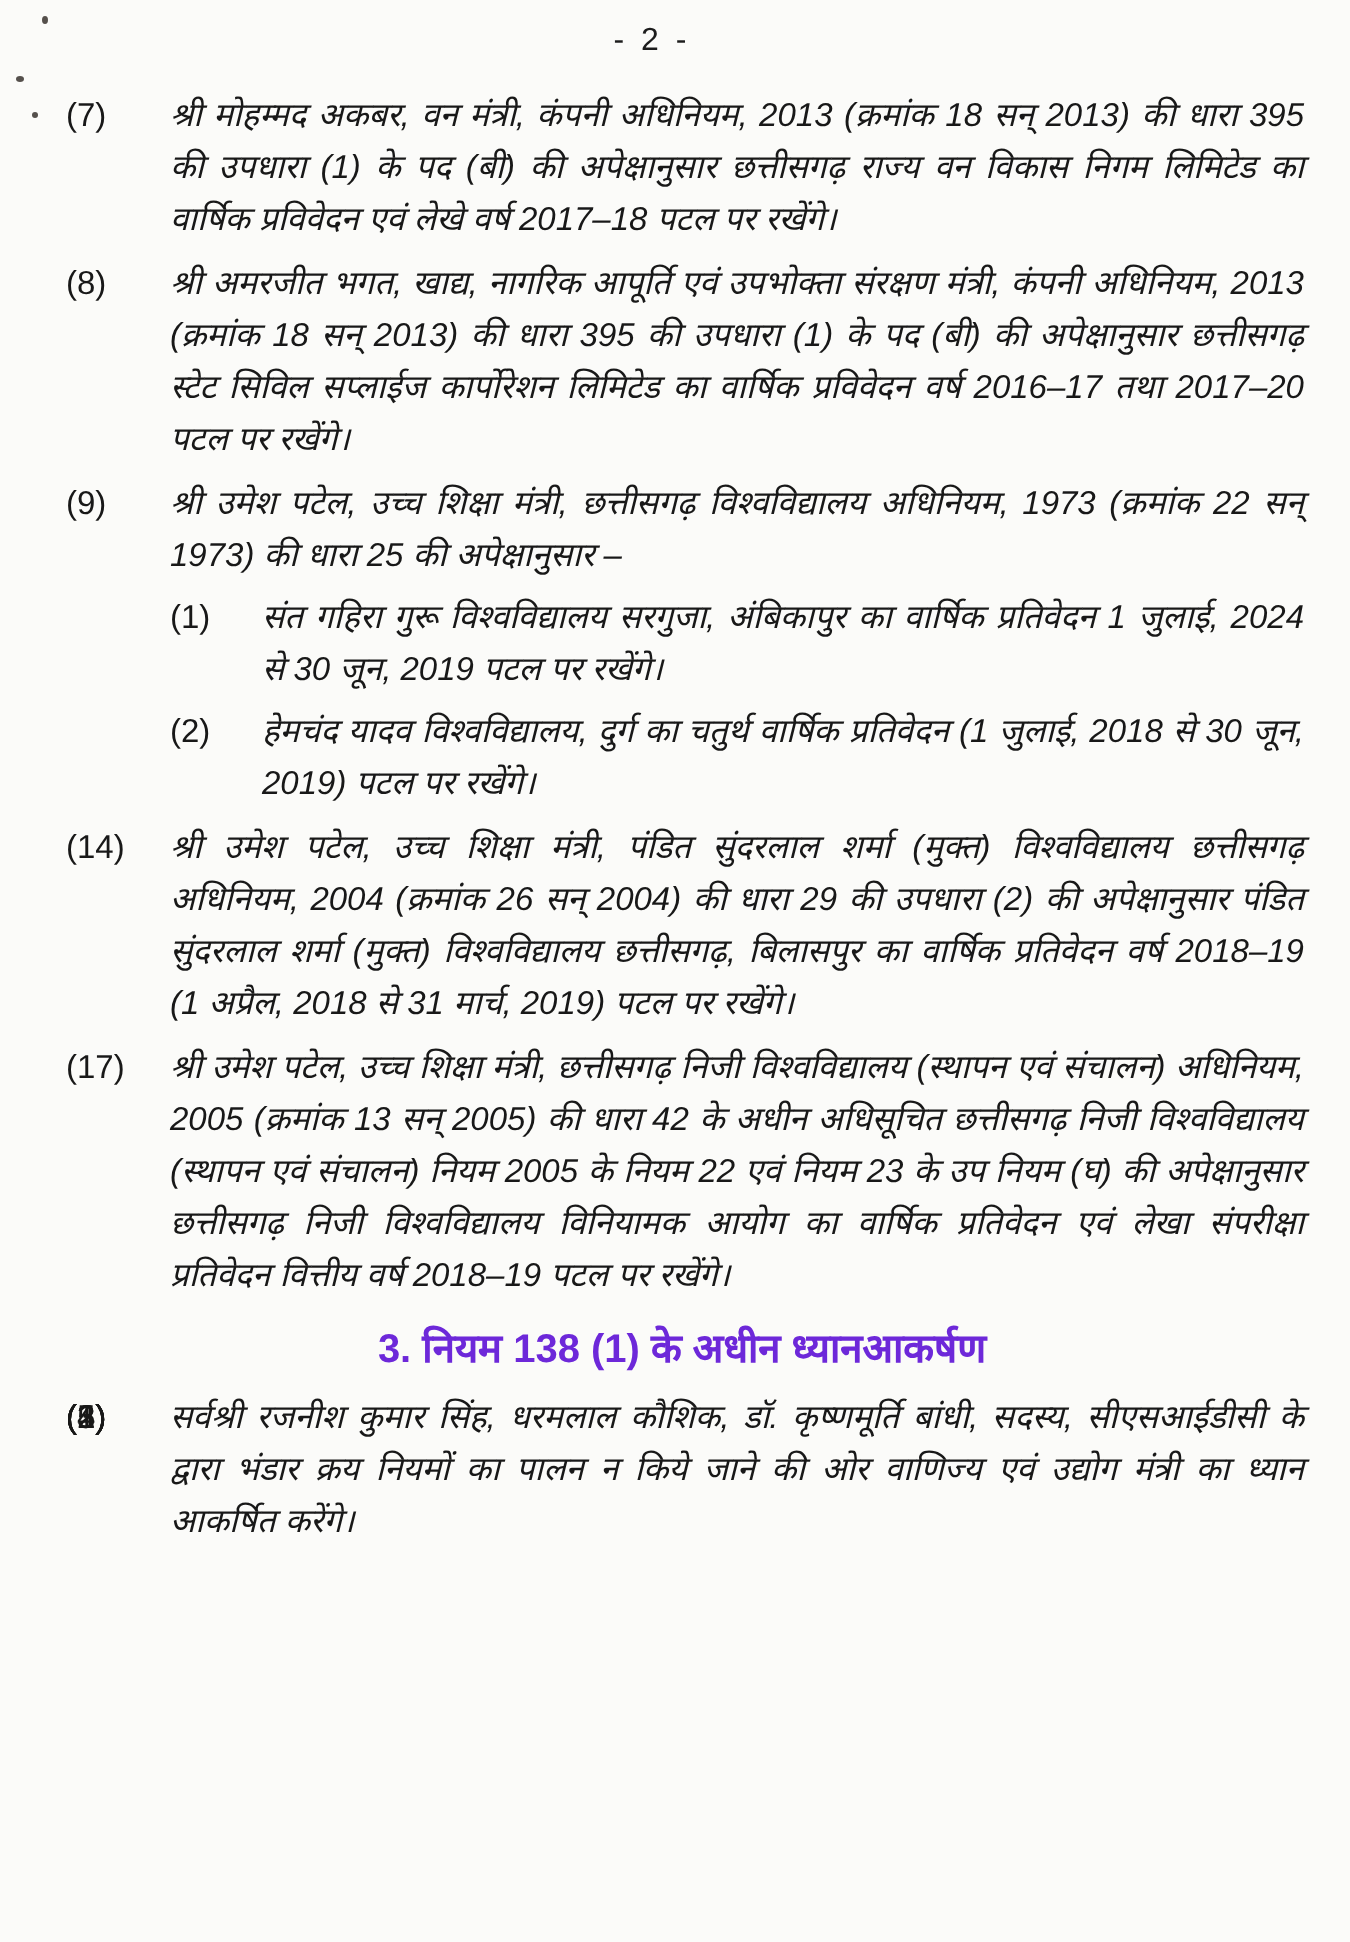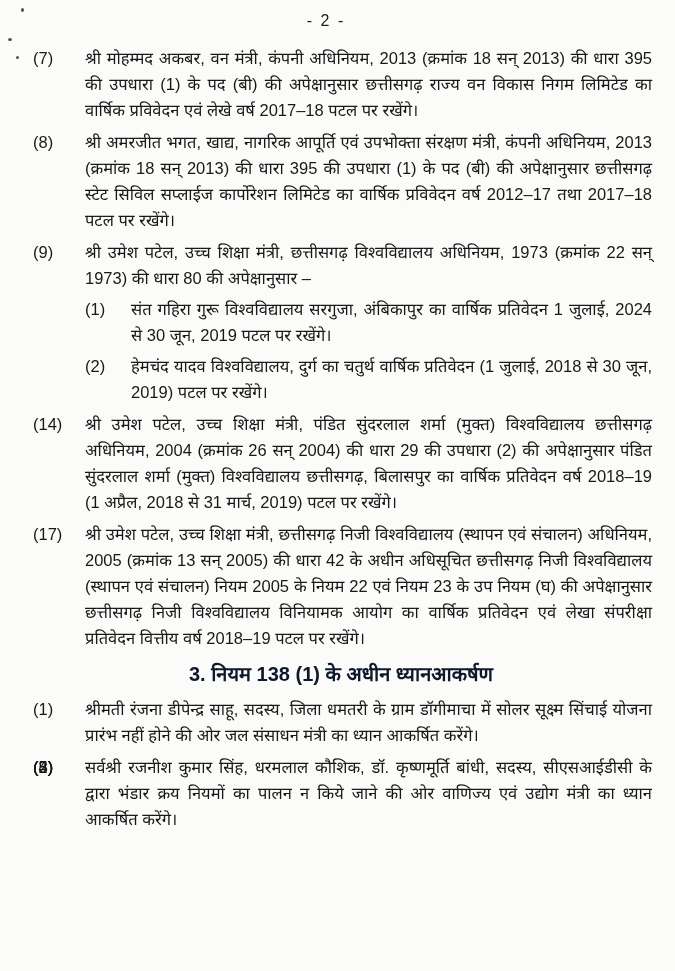--- a/index.html
+++ b/index.html
@@ -21,34 +21,34 @@
     color:#1c1c1c;
   }
   .item {
     position:relative;
     padding-left:85px;
     margin-bottom:6px;
     font-size:16.5px;
     line-height:26px;
   }
   .item > .num { position:absolute; left:33px; top:0; }
-  .txt { text-align:justify; }
+  .txt { text-align:justify;font-style:italic; }
   .txt:last-child { }
   .subitem {
     position:relative;
     padding-left:46px;
     margin-top:5px;
   }
   .subitem > .num { position:absolute; left:0; top:0; }
   .heading {
     font-weight:bold;
     font-size:20px;
     text-align:center;
     margin:9px 0 9px 30px;
-    color:#0f172a;
+    color:#6d28d9;
   }
   .speck { position:absolute; background:#55504c; border-radius:50%; }
   #speck1 { left:8px;  top:38px; width:4px; height:3px; }
   #speck2 { left:21px; top:8px;  width:3px; height:4px; }
   #speck3 { left:16px; top:56px; width:3px; height:3px; }
 </style>
 </head>
 <body>
 
 <div class="speck" id="speck1"></div>
@@ -59,27 +59,27 @@
 
   <div class="page-num">- 2 -</div>
 
   <div class="item">
     <span class="num">(7)</span>
     <p class="txt">श्री मोहम्मद अकबर, वन मंत्री, कंपनी अधिनियम, 2013 (क्रमांक 18 सन् 2013) की धारा 395 की उपधारा (1) के पद (बी) की अपेक्षानुसार छत्तीसगढ़ राज्य वन विकास निगम लिमिटेड का वार्षिक प्रविवेदन एवं लेखे वर्ष 2017–18 पटल पर रखेंगे।</p>
   </div>
 
   <div class="item">
     <span class="num">(8)</span>
-    <p class="txt">श्री अमरजीत भगत, खाद्य, नागरिक आपूर्ति एवं उपभोक्ता संरक्षण मंत्री, कंपनी अधिनियम, 2013 (क्रमांक 18 सन् 2013) की धारा 395 की उपधारा (1) के पद (बी) की अपेक्षानुसार छत्तीसगढ़ स्टेट सिविल सप्लाईज कार्पोरेशन लिमिटेड का वार्षिक प्रविवेदन वर्ष 2012–17 तथा 2017–18 पटल पर रखेंगे।</p>
+    <p class="txt">श्री अमरजीत भगत, खाद्य, नागरिक आपूर्ति एवं उपभोक्ता संरक्षण मंत्री, कंपनी अधिनियम, 2013 (क्रमांक 18 सन् 2013) की धारा 395 की उपधारा (1) के पद (बी) की अपेक्षानुसार छत्तीसगढ़ स्टेट सिविल सप्लाईज कार्पोरेशन लिमिटेड का वार्षिक प्रविवेदन वर्ष 2016–17 तथा 2017–20 पटल पर रखेंगे।</p>
   </div>
 
   <div class="item">
     <span class="num">(9)</span>
     <div>
-      <p class="txt">श्री उमेश पटेल, उच्च शिक्षा मंत्री, छत्तीसगढ़ विश्वविद्यालय अधिनियम, 1973 (क्रमांक 22 सन् 1973) की धारा 80 की अपेक्षानुसार –</p>
+      <p class="txt">श्री उमेश पटेल, उच्च शिक्षा मंत्री, छत्तीसगढ़ विश्वविद्यालय अधिनियम, 1973 (क्रमांक 22 सन् 1973) की धारा 25 की अपेक्षानुसार –</p>
       <div class="subitem">
         <span class="num">(1)</span>
         <p class="txt">संत गहिरा गुरू विश्वविद्यालय सरगुजा, अंबिकापुर का वार्षिक प्रतिवेदन 1 जुलाई, 2024 से 30 जून, 2019 पटल पर रखेंगे।</p>
       </div>
       <div class="subitem">
         <span class="num">(2)</span>
         <p class="txt">हेमचंद यादव विश्वविद्यालय, दुर्ग का चतुर्थ वार्षिक प्रतिवेदन (1 जुलाई, 2018 से 30 जून, 2019) पटल पर रखेंगे।</p>
       </div>
     </div>
   </div>
@@ -91,21 +91,20 @@
 
   <div class="item">
     <span class="num">(17)</span>
     <p class="txt">श्री उमेश पटेल, उच्च शिक्षा मंत्री, छत्तीसगढ़ निजी विश्वविद्यालय (स्थापन एवं संचालन) अधिनियम, 2005 (क्रमांक 13 सन् 2005) की धारा 42 के अधीन अधिसूचित छत्तीसगढ़ निजी विश्वविद्यालय (स्थापन एवं संचालन) नियम 2005 के नियम 22 एवं नियम 23 के उप नियम (घ) की अपेक्षानुसार छत्तीसगढ़ निजी विश्वविद्यालय विनियामक आयोग का वार्षिक प्रतिवेदन एवं लेखा संपरीक्षा प्रतिवेदन वित्तीय वर्ष 2018–19 पटल पर रखेंगे।</p>
   </div>
 
   <h2 class="heading">3. नियम 138 (1) के अधीन ध्यानआकर्षण</h2>
 
   <div class="item">
     <span class="num">(1)</span>
-    <p class="txt">श्रीमती रंजना डीपेन्द्र साहू, सदस्य, जिला धमतरी के ग्राम डॉगीमाचा में सोलर सूक्ष्म सिंचाई योजना प्रारंभ नहीं होने की ओर जल संसाधन मंत्री का ध्यान आकर्षित करेंगे।</p>
   </div>
 
   <div class="item">
     <span class="num">(2)</span>
   </div>
 
   <div class="item">
     <span class="num">(3)</span>
   </div>
 

